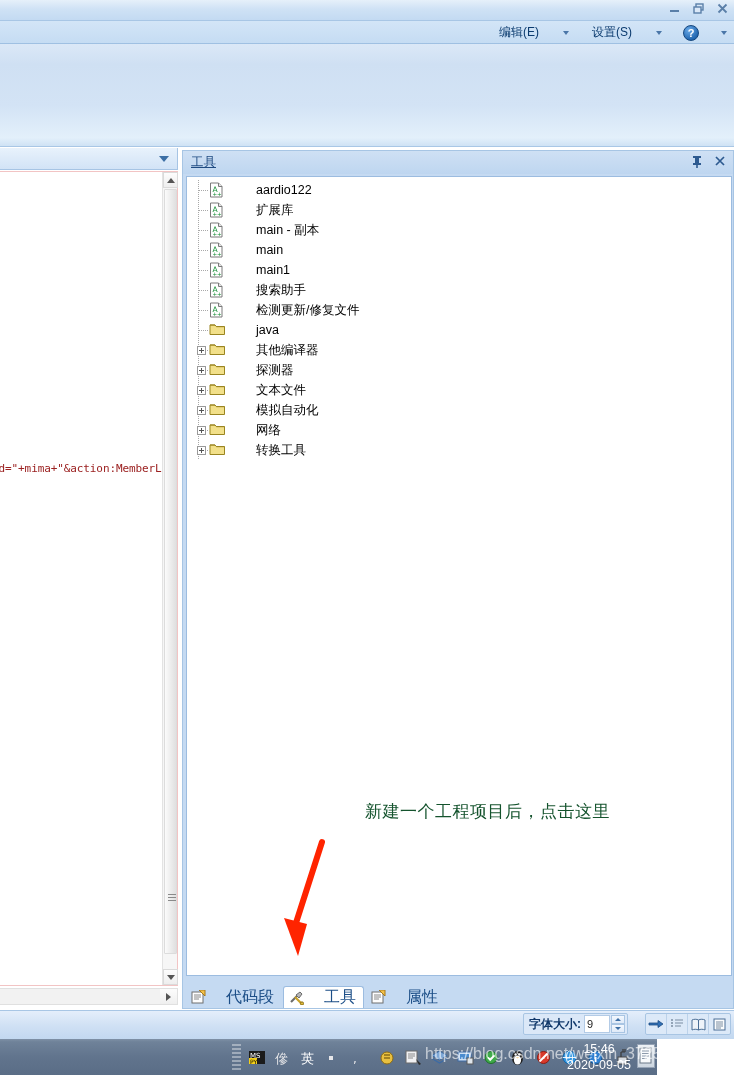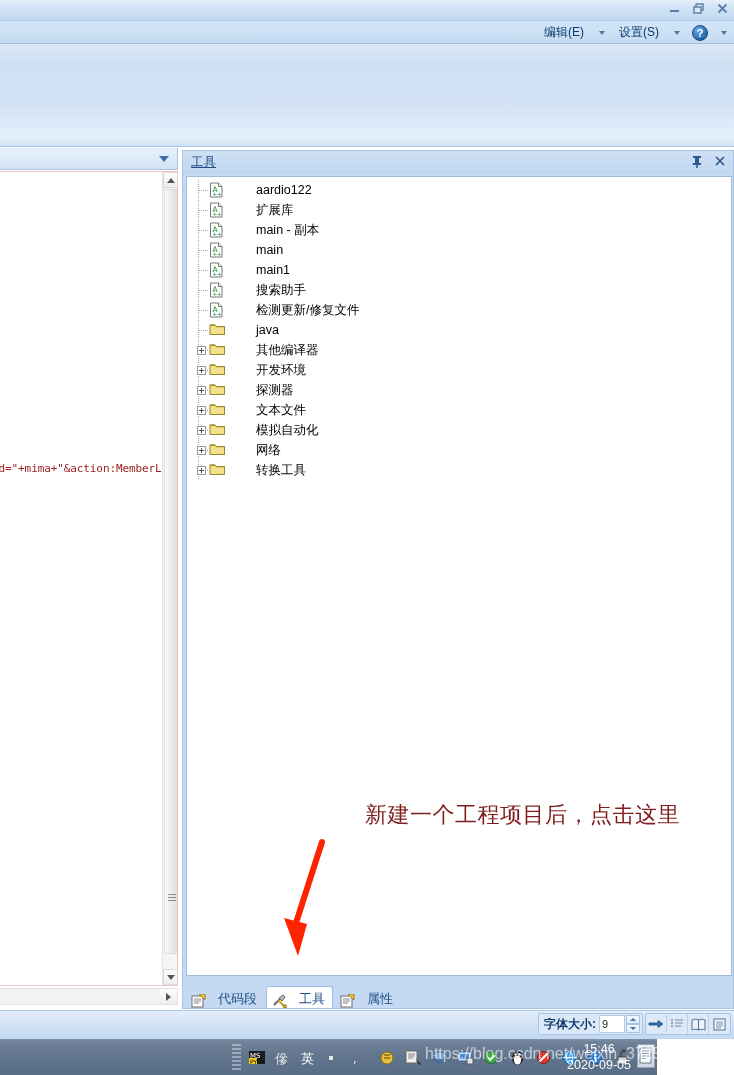--- a/index.html
+++ b/index.html
@@ -31,21 +31,21 @@
   .winbtn svg { display: block; }
 
   
   .menustrip {
     position: absolute; left: 0; top: 21px; width: 734px; height: 23px;
     background: linear-gradient(to bottom, #d3e5f7 0%, #c5dcf3 100%);
     border-bottom: 1px solid #9fc0e2;
   }
   .menuitems {
     position: absolute; right: 5px; top: 0; height: 23px;
-    display: flex; align-items: center; gap: 10px;
+    display: flex; align-items: center; gap: 19px;
   }
   .menuitem {
     display: flex; align-items: center; height: 21px;
     padding: 0 2px; color: #0a3a6e; font-size: 12px; cursor: default;
     white-space: nowrap;
   }
   .dropcaret {
     width: 11px; height: 20px;
     display: flex; align-items: center; justify-content: center;
   }
@@ -185,51 +185,51 @@
   .hline {
     position: absolute; left: 6px; top: 10px; width: 10px; height: 1px;
     background: repeating-linear-gradient(to right,#a8a8a8 0 1px,transparent 1px 2px);
   }
   .ticon { width: 17px; height: 16px; flex: none; margin-right: 5px; position: relative; }
   .tlabel { color: #000; font-size: 12.5px; white-space: nowrap; margin-left: 25px; }
 
   
   .anno-text {
     position: absolute; left: 365px; top: 800px;
-    color: #7f1d1d; font-size: 22px; letter-spacing: 0.5px;
+    color: #14532d; font-size: 17px; letter-spacing: 0.5px;
     white-space: nowrap;
   }
   .anno-arrow { position: absolute; left: 265px; top: 838px; }
 
   
   .tabstrip {
     position: absolute; left: 186px; top: 984px; width: 546px; height: 24px;
     display: flex; align-items: flex-end; gap: 2px;
   }
   .tab {
-    display: flex; align-items: flex-end; gap: 12px;
+    display: flex; align-items: center; gap: 20px;
     height: 22px; padding: 0 7px 0 5px;
-    font-size: 13px; color: #1c4e87; cursor: default; white-space: nowrap;
+    font-size: 16px; color: #1c4e87; cursor: default; white-space: nowrap;
   }
   .tab.active {
     background: #ffffff;
     border: 1px solid #9cbce0; border-bottom: none;
     border-radius: 3px 3px 0 0;
   }
   .tabicon { width: 15px; height: 14px; flex: none; }
 
   
   .statusbar {
     position: absolute; left: 0; top: 1010px; width: 734px; height: 29px;
     background: linear-gradient(to bottom, #e4eefb 0%, #cfe0f4 55%, #c2d8f0 100%);
     border-top: 1px solid #a8c6e5;
   }
   .status-right {
     position: absolute; right: 3px; top: 2px;
-    display: flex; align-items: center; gap: 2px;
+    display: flex; align-items: center; gap: 17px;
   }
   .fontsize-group {
     display: flex; align-items: center; height: 22px;
     background: #dbe8f8; border: 1px solid #a8c5e3; border-radius: 2px;
     padding: 0 2px 0 5px;
   }
   .fontsize-label { color: #12396b; font-size: 12px; font-weight: bold; }
   .fontsize-value {
     width: 26px; height: 18px; background: #ffffff;
     border: 1px solid #b3cbe6; margin-left: 3px;
@@ -504,32 +504,20 @@
         <div class="trow">
           <span class="tnode">
             <span class="vline"></span>
             <span class="hline"></span>
             <span class="plusbox"></span>
           </span>
           <span class="ticon"><svg width="17" height="14" viewBox="0 0 17 14">
               <path d="M1 3 L6 3 L7.5 4.6 L15.5 4.6 L15.5 12.5 L1 12.5 Z" fill="#f2e08a" stroke="#9a8520" stroke-width="1"></path>
               <path d="M1 3 L6 3 L7.5 4.6 L15.5 4.6" fill="none" stroke="#9a8520"></path>
             </svg></span>
-          <span class="tlabel">开发环境</span>
-        </div>
-        <div class="trow">
-          <span class="tnode">
-            <span class="vline"></span>
-            <span class="hline"></span>
-            <span class="plusbox"></span>
-          </span>
-          <span class="ticon"><svg width="17" height="14" viewBox="0 0 17 14">
-              <path d="M1 3 L6 3 L7.5 4.6 L15.5 4.6 L15.5 12.5 L1 12.5 Z" fill="#f2e08a" stroke="#9a8520" stroke-width="1"></path>
-              <path d="M1 3 L6 3 L7.5 4.6 L15.5 4.6" fill="none" stroke="#9a8520"></path>
-            </svg></span>
           <span class="tlabel">探测器</span>
         </div>
         <div class="trow">
           <span class="tnode">
             <span class="vline"></span>
             <span class="hline"></span>
             <span class="plusbox"></span>
           </span>
           <span class="ticon"><svg width="17" height="14" viewBox="0 0 17 14">
               <path d="M1 3 L6 3 L7.5 4.6 L15.5 4.6 L15.5 12.5 L1 12.5 Z" fill="#f2e08a" stroke="#9a8520" stroke-width="1"></path>

